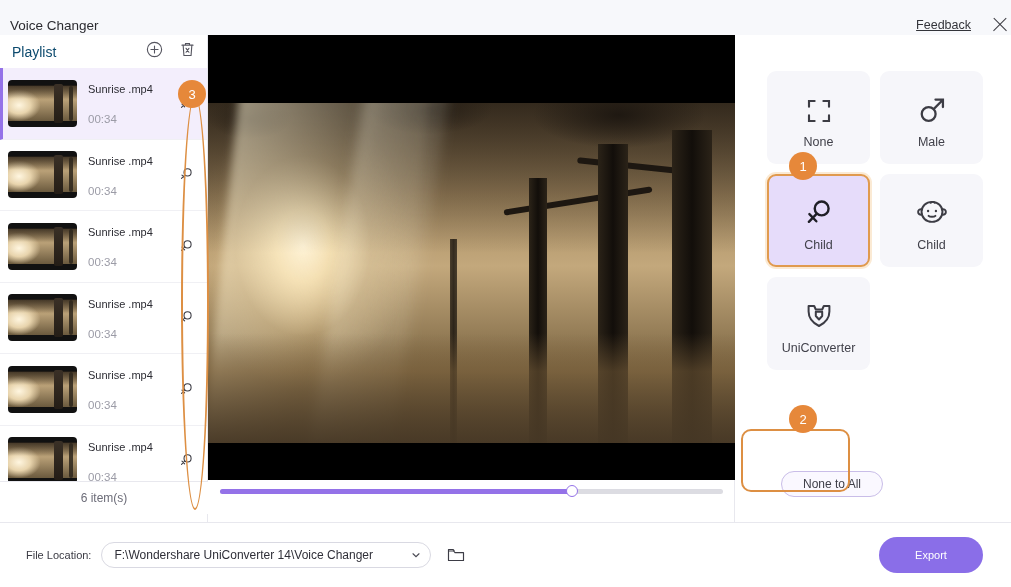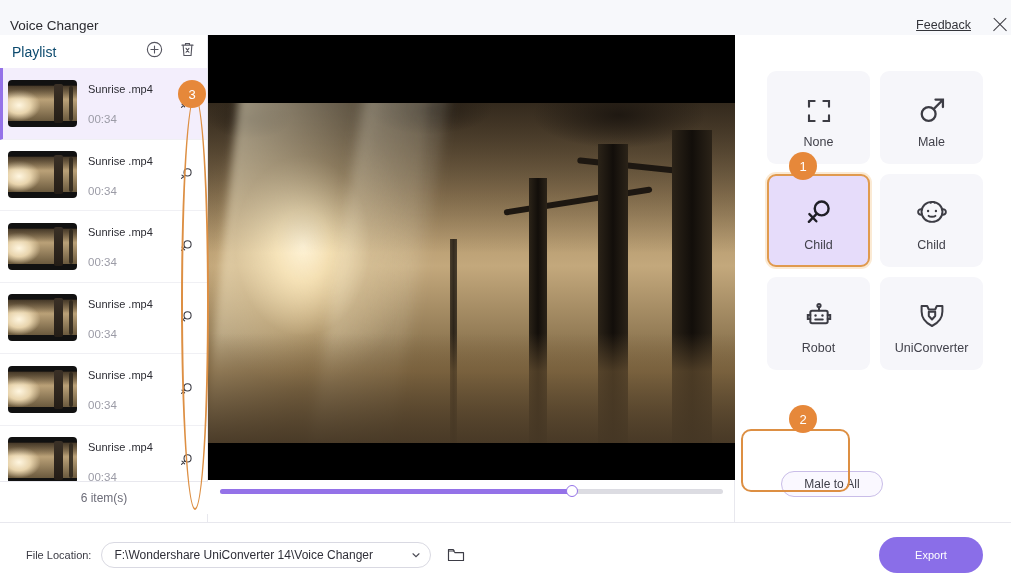--- a/index.html
+++ b/index.html
@@ -544,48 +544,34 @@
             <path d="M5.2 9.2c-1.6-.3-2.8.6-2.8 2 0 1.4 1.2 2.3 2.8 2M20.8 9.2c1.6-.3 2.8.6 2.8 2 0 1.4-1.2 2.3-2.8 2"></path>
             <circle cx="10" cy="10.5" r=".9" fill="#3c3c44" stroke="none"></circle>
             <circle cx="16" cy="10.5" r=".9" fill="#3c3c44" stroke="none"></circle>
             <path d="M10.4 14.2c.9.9 4.3.9 5.2 0"></path>
             <path d="M12 4.2c.8-.8 2.4-.8 3.2 0"></path>
           </svg>
         </span>
         <span class="opt-label">Child</span>
       </div>
 
-      <div class="opt-card">
-        <span class="opt-icon">
-          <svg width="32" height="32" viewBox="0 0 24 24" fill="none" stroke="#3c3c44" stroke-width="1.5" stroke-linecap="round">
-            <rect x="5.5" y="8" width="13" height="9.5" rx="1.3"></rect>
-            <path d="M12 5.2v2.6"></path>
-              <circle cx="12" cy="4.2" r="1.2"></circle>
-            <path d="M5.5 11.2H3.6v3.1h1.9M18.5 11.2h1.9v3.1h-1.9"></path>
-            <circle cx="9.4" cy="11.6" r=".9" fill="#3c3c44" stroke="none"></circle>
-            <circle cx="14.6" cy="11.6" r=".9" fill="#3c3c44" stroke="none"></circle>
-            <path d="M9.2 14.6h5.6"></path>
-          </svg>
-        </span>
-        <span class="opt-label">Robot</span>
-      </div>
 
       <div class="opt-card">
         <span class="opt-icon">
           <svg width="32" height="32" viewBox="0 0 24 24" fill="none" stroke="#3c3c44" stroke-width="1.5" stroke-linejoin="round">
             <path d="M4.2 4.5h4.2l1.2 2.6h4.8l1.2-2.6h4.2v4.2c0 5.2-3.2 8.6-7.8 10.8C7.4 17.3 4.2 13.9 4.2 8.7z"></path>
             <path d="M9.6 8.8h4.8v3.2l-2.4 2.6-2.4-2.6z"></path>
           </svg>
         </span>
         <span class="opt-label">UniConverter</span>
       </div>
     </div>
 
     <div class="apply-wrap">
-      <div class="apply-btn">Male to All</div>
+      <div class="apply-btn">None to All</div>
     </div>
   </div>
 
   <div class="bottombar">
     <div class="floc-label">File Location:</div>
     <div class="floc-field">
       <div class="floc-value">F:\Wondershare UniConverter 14\Voice Changer</div>
       <div class="floc-caret">
         <svg width="12" height="12" viewBox="0 0 24 24" fill="none" stroke="#4a4a54" stroke-width="2.2" stroke-linecap="round">
             <path d="M6 9.5l6 6 6-6"></path>

